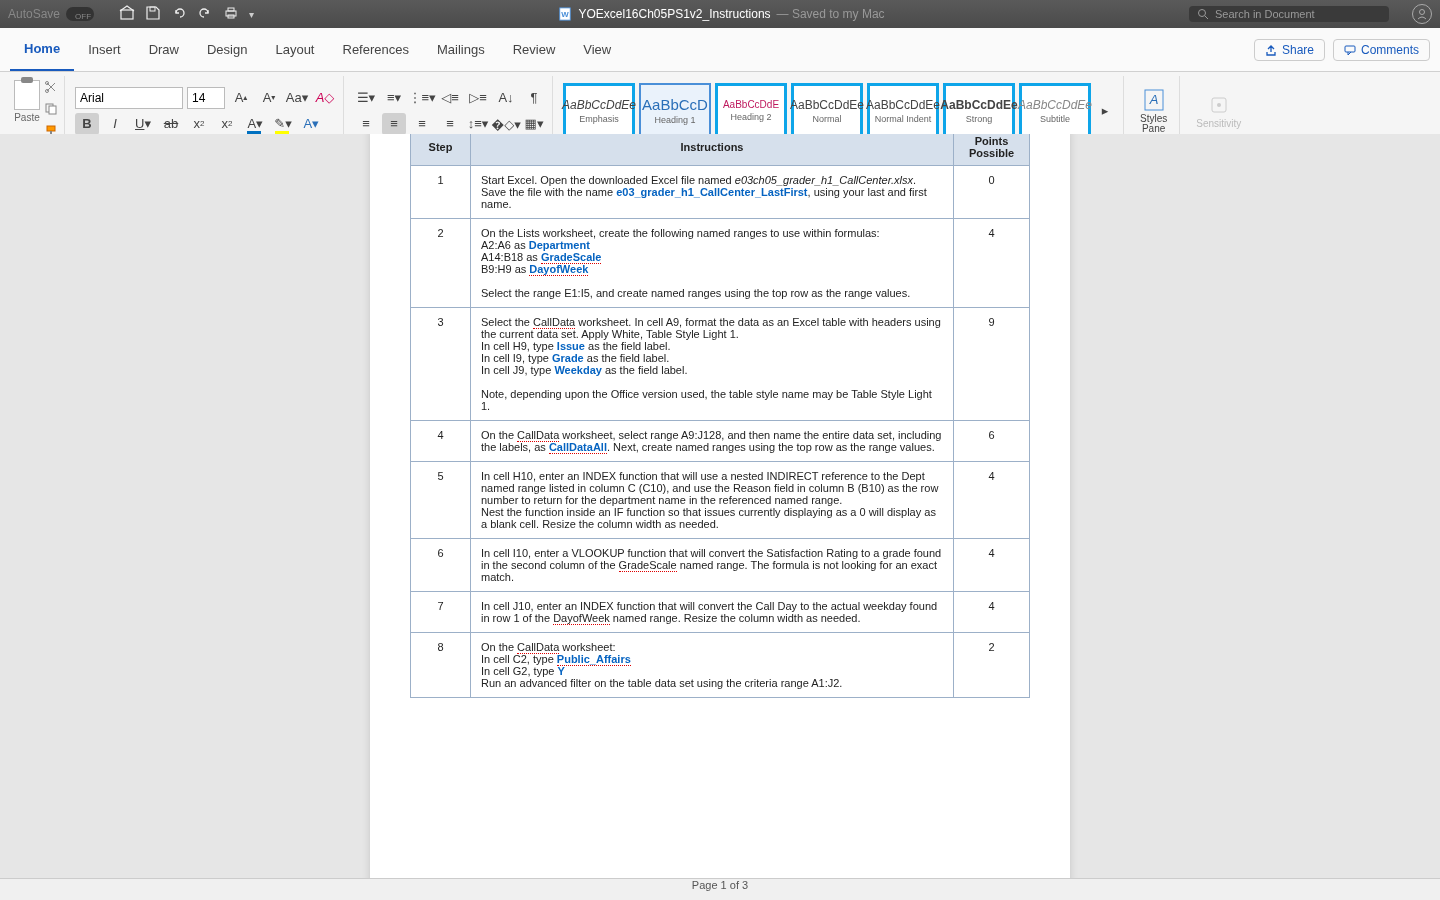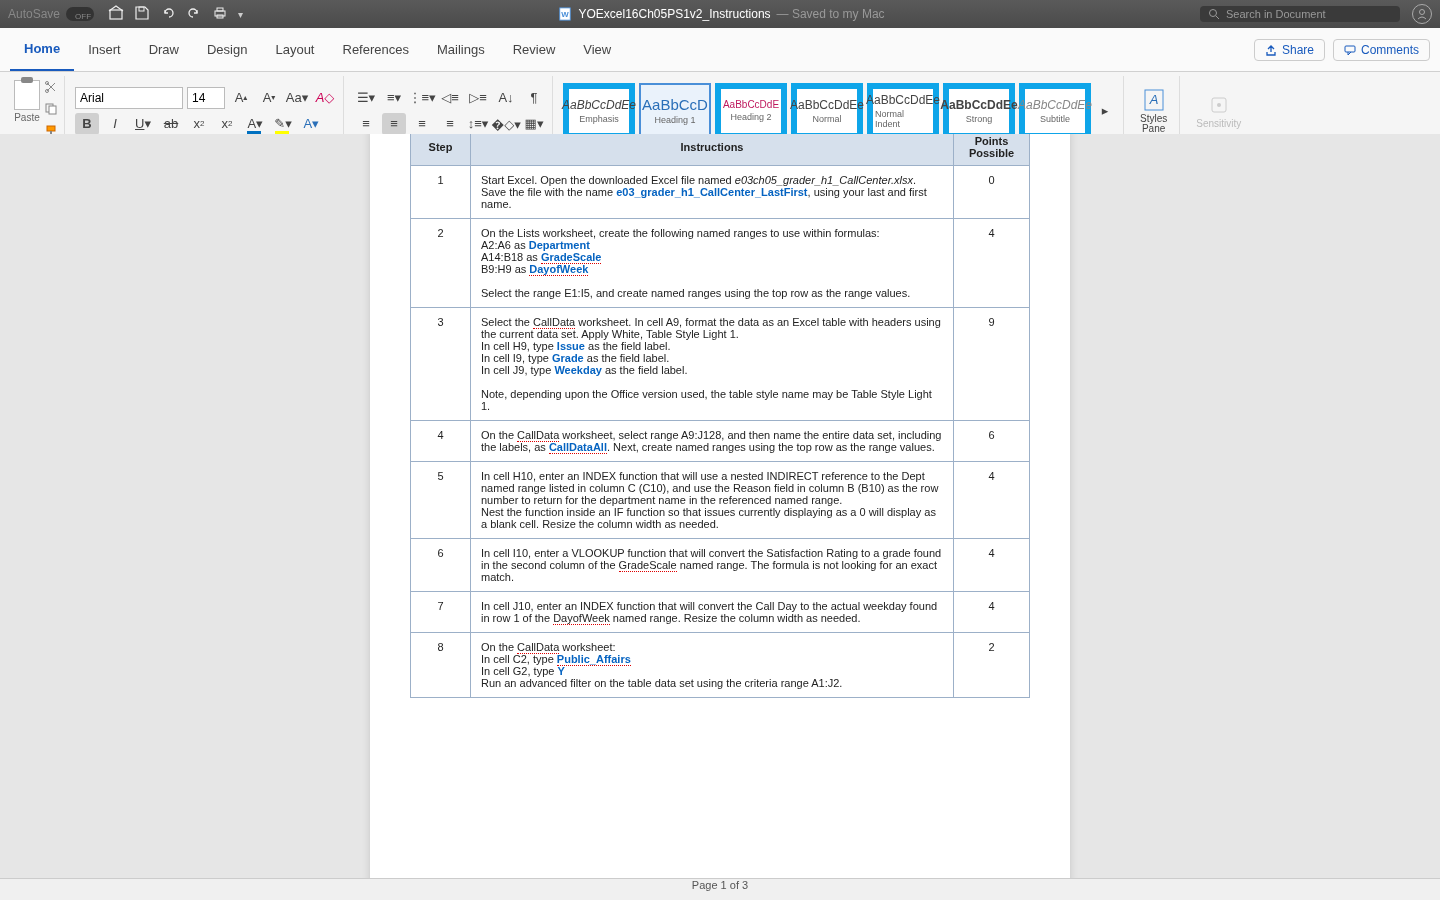--- a/index.html
+++ b/index.html
@@ -1,19 +1,19 @@
 <!DOCTYPE html>
 <html><head>
 <meta charset="utf-8">
 <style>
 * { margin: 0; padding: 0; box-sizing: border-box; font-family: -apple-system, BlinkMacSystemFont, "Segoe UI", sans-serif; }
 body { background: #ffffff; overflow: hidden; width: 1440px; height: 900px; position: relative; }
 
 
-.titlebar { height: 28px; background: linear-gradient(#5a5a5a, #4a4a4a); display: flex; align-items: center; color: #ccc; font-size: 12px; padding: 0 8px; }
+.titlebar { height: 28px; background: linear-gradient(#5a5a5a, #4a4a4a); display: flex; align-items: center; color: #ccc; font-size: 12px; padding: 0 8px; gap: 11px; }
 .titlebar .autosave { display: flex; align-items: center; gap: 6px; color: #888; }
 .titlebar .toggle { width: 28px; height: 14px; background: #333; border-radius: 7px; display: flex; align-items: flex-end; font-size: 8px; color: #888; padding: 0 3px; justify-content: flex-end; }
 .titlebar .qat { display: flex; gap: 10px; margin-left: 14px; align-items: center; }
 .titlebar .qat svg { width: 16px; height: 16px; }
 .titlebar .center { flex: 1; text-align: center; display: flex; align-items: center; justify-content: center; gap: 6px; }
 .titlebar .doc-icon { width: 14px; height: 14px; }
 .titlebar .doc-title { color: #fff; font-weight: 500; }
 .titlebar .doc-sub { color: #999; }
 .titlebar .search { background: #3a3a3a; border-radius: 4px; padding: 2px 8px; width: 200px; display: flex; align-items: center; gap: 6px; color: #999; font-size: 11px; }
 .titlebar .user { margin-left: 12px; width: 20px; height: 20px; border: 1.5px solid #aaa; border-radius: 50%; display: flex; align-items: center; justify-content: center; }
@@ -37,21 +37,21 @@
 .clip-side svg { width: 14px; height: 14px; }
 .font-row { display: flex; gap: 4px; align-items: center; }
 .font-select { border: 1px solid #bbb; background: #fff; height: 22px; font-size: 12px; padding: 0 4px; }
 .font-name { width: 108px; }
 .font-size { width: 38px; }
 .icon-btn { width: 24px; height: 22px; display: flex; align-items: center; justify-content: center; border-radius: 3px; cursor: pointer; font-size: 13px; color: #444; }
 .icon-btn.active { background: #d0d0d0; }
 .icon-btn.bold { font-weight: 800; }
 .font-controls, .para-controls { display: flex; flex-direction: column; gap: 4px; }
 .styles-gallery { display: flex; gap: 4px; height: 56px; }
-.style-box { width: 72px; border: 6px solid #0ea5e9; background: #fff; display: flex; flex-direction: column; align-items: center; justify-content: center; font-size: 9px; color: #666; cursor: pointer; padding: 2px; }
+.style-box { width: 72px; border: 3px solid #0ea5e9; background: #fff; display: flex; flex-direction: column; align-items: center; justify-content: center; font-size: 9px; color: #666; cursor: pointer; padding: 2px; }
 .style-box .preview { font-size: 12px; color: #444; margin-bottom: 2px; font-style: italic; }
 .style-box.h1 { border: 2px solid #4a8fd8; background: #eaf2fb; }
 .style-box.h1 .preview { color: #2a6fb8; font-style: normal; font-size: 15px; }
 .style-box.h2 .preview { color: #be185d; font-style: normal; font-size: 10px; }
 .style-box.strong .preview { font-weight: 700; font-style: normal; }
 .styles-pane-btn, .sens-btn { display: flex; flex-direction: column; align-items: center; gap: 2px; font-size: 10px; color: #444; padding: 0 6px; cursor: pointer; }
 .sens-btn { color: #bbb; }
 
 
 .doc-area { position: absolute; top: 134px; left: 0; right: 0; bottom: 22px; background: #e6e6e6; overflow: hidden; }

